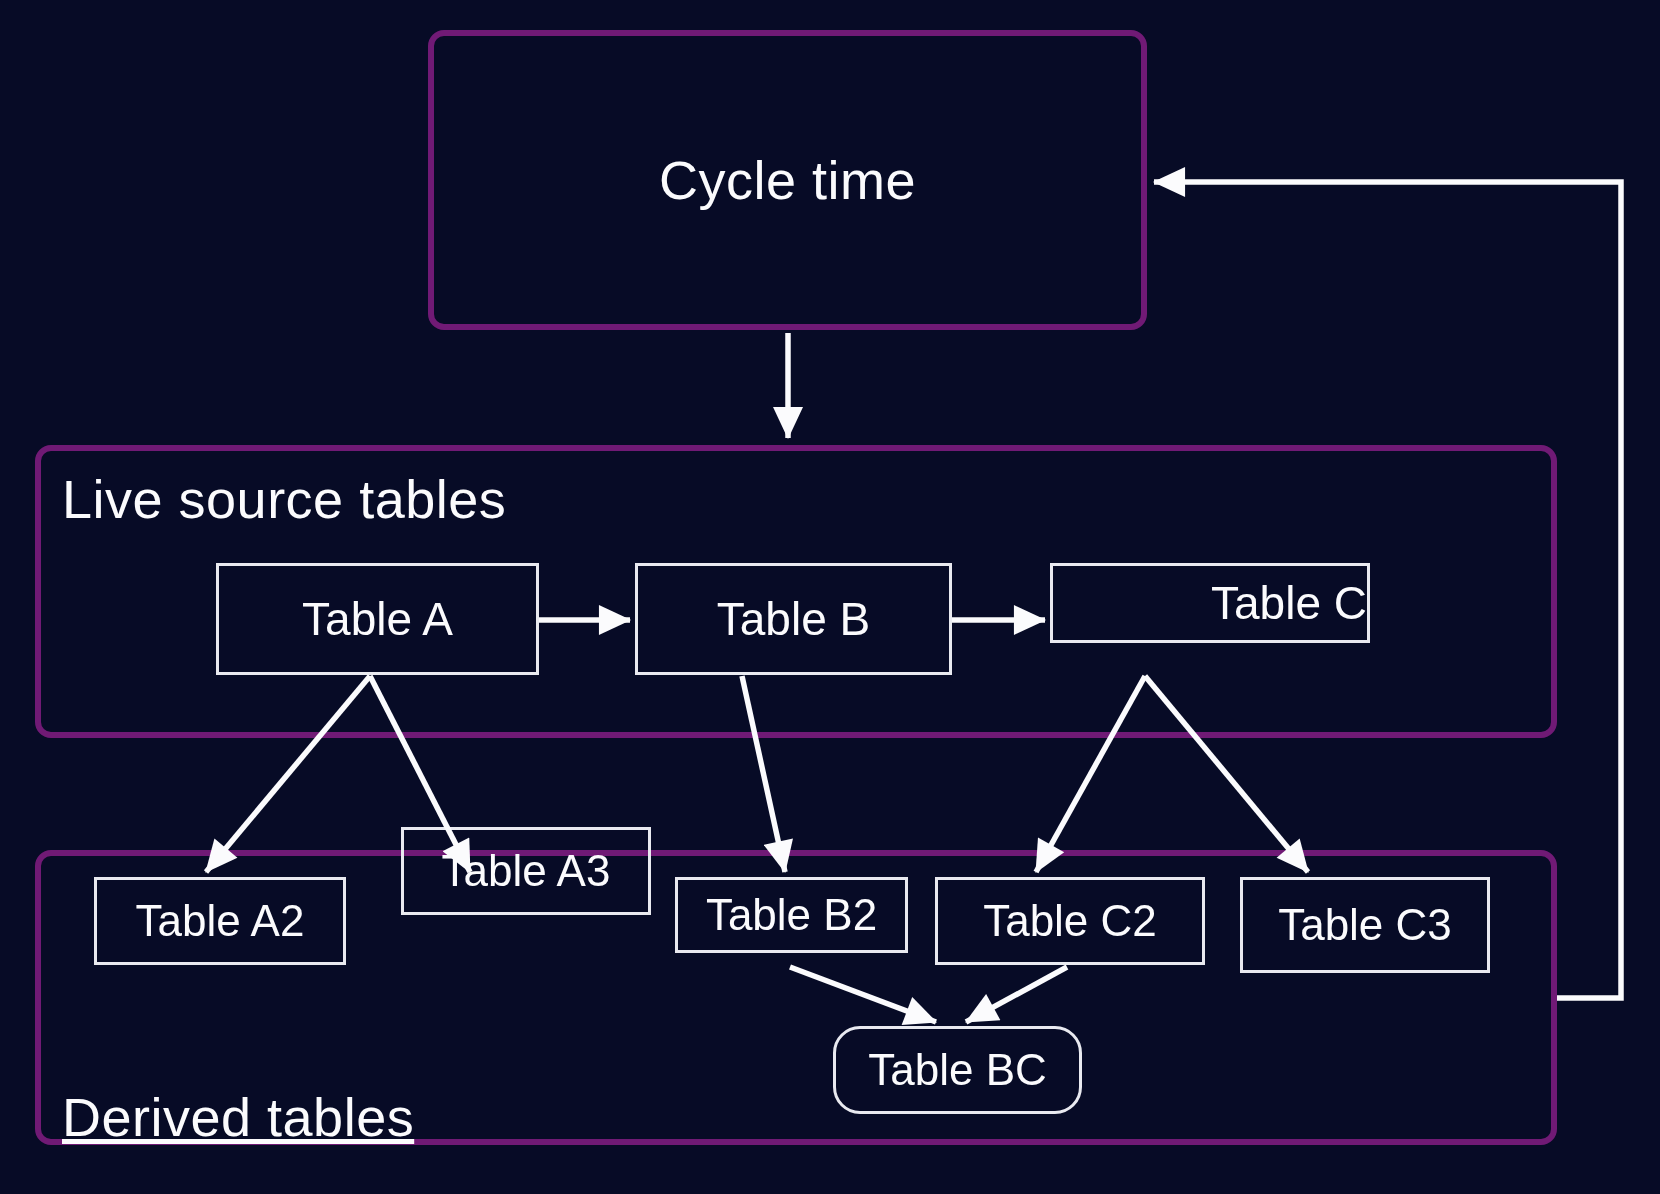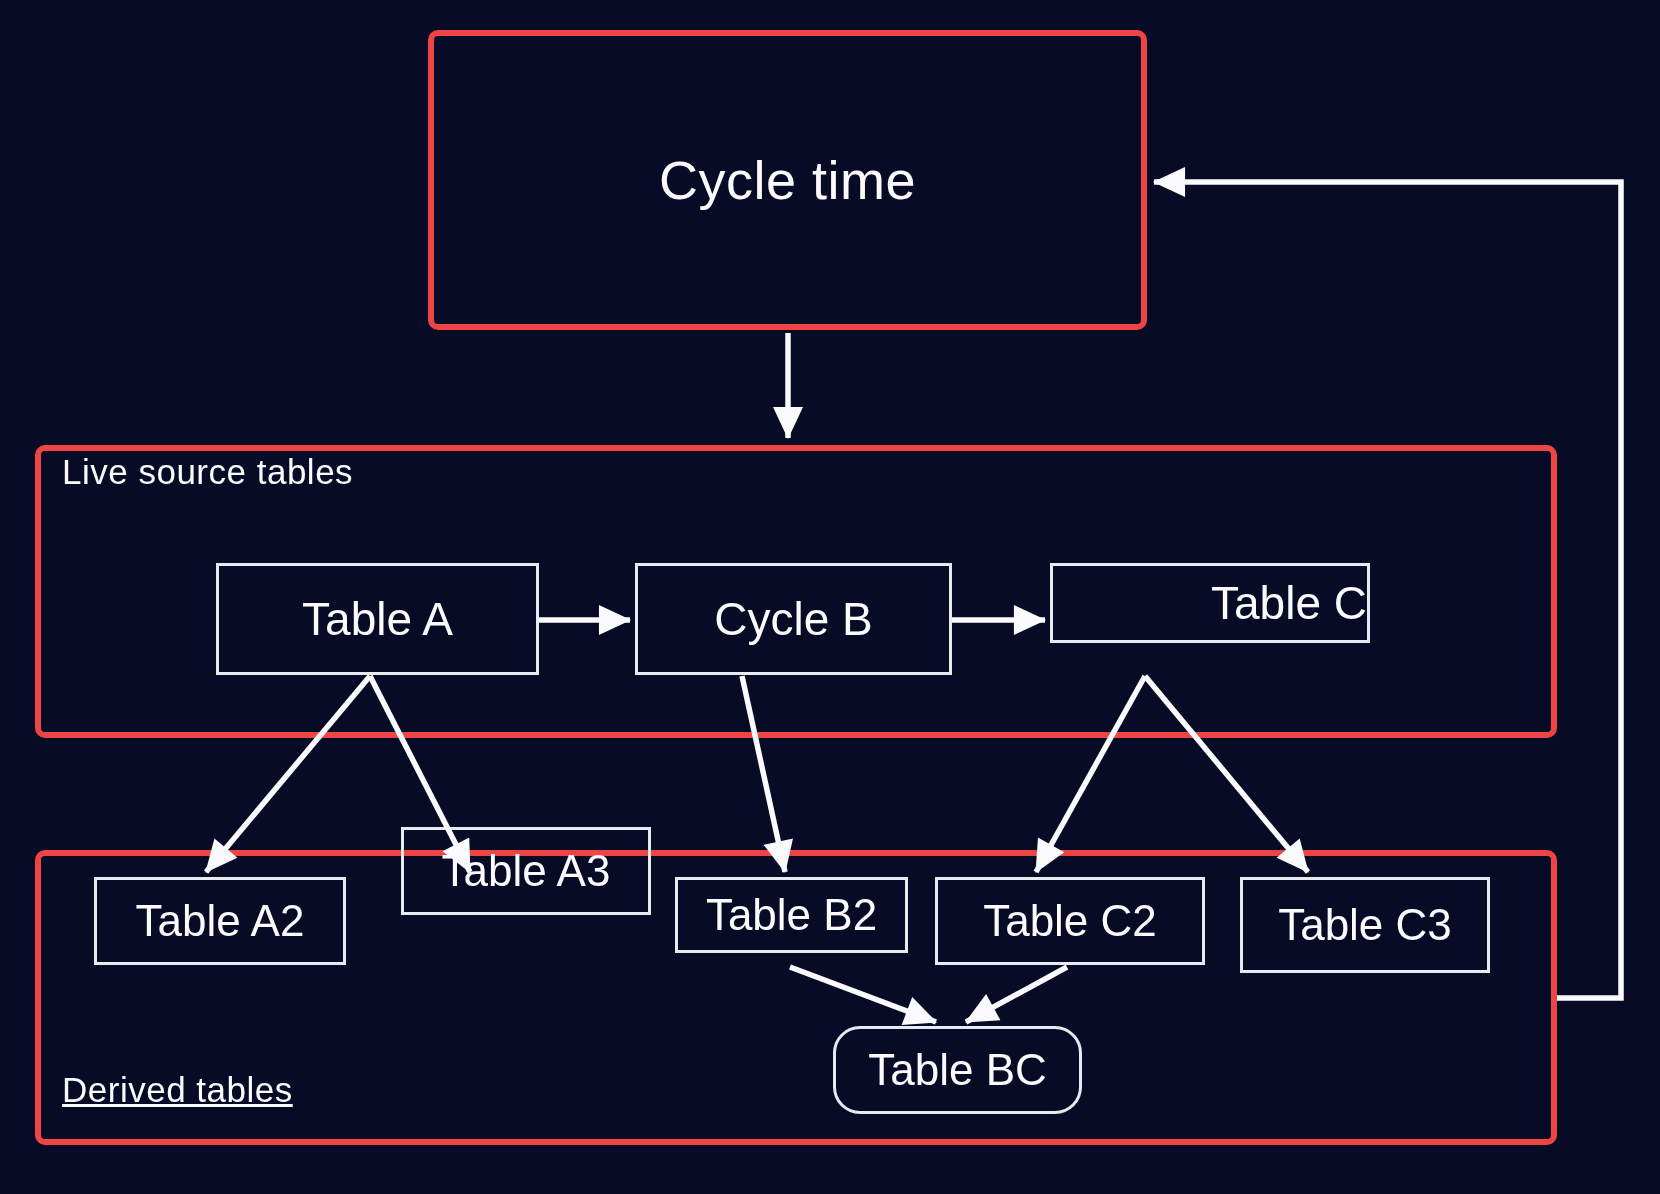--- a/index.html
+++ b/index.html
@@ -8,22 +8,22 @@
     width: 1660px;
     height: 1194px;
     background: #070b26;
     font-family: "Liberation Sans", sans-serif;
     color: #fbfbfd;
     overflow: hidden;
   }
   
   .rbox {
     position: absolute;
-    border: 6px solid #ef4444;
-    border-radius: 10px;
+    border: 6px solid #701a75;
+    border-radius: 16px;
     box-sizing: border-box;
     background: transparent;
   }
   
   .tbox {
     position: absolute;
     border: 3px solid #e9eaf0;
     box-sizing: border-box;
     display: flex;
     align-items: center;
@@ -34,23 +34,24 @@
     position: absolute;
     inset: 0;
     display: flex;
     align-items: center;
     justify-content: center;
     font-size: 54px;
     letter-spacing: 0.5px;
   }
   .group-label {
     position: absolute;
-    font-size: 35px;
+    font-size: 54px;
     white-space: nowrap;
     letter-spacing: 0.5px;
+    margin-top: 16px;
   }
   .row-label   { font-size: 46px; }
   .small-label { font-size: 44px; }
   .arrows {
     position: absolute;
     left: 0; top: 0;
     width: 1660px;
     height: 1194px;
     pointer-events: none;
   }
@@ -64,21 +65,21 @@
     <div class="cycle-label">Cycle time</div>
   </div>
 
   <div class="rbox" style="left:35px; top:445px; width:1522px; height:293px;"></div>
   <div class="group-label" style="left:62px; top:452px;">Live source tables</div>
 
   <div class="tbox" style="left:216px; top:563px; width:323px; height:112px;">
     <span class="row-label">Table A</span>
   </div>
   <div class="tbox" style="left:635px; top:563px; width:317px; height:112px;">
-    <span class="row-label">Cycle B</span>
+    <span class="row-label">Table B</span>
   </div>
   <div class="tbox" style="left:1050px; top:563px; width:320px; height:80px;justify-content:flex-end;">
     <span class="row-label">Table C</span>
   </div>
 
   <div class="rbox" style="left:35px; top:850px; width:1522px; height:295px;"></div>
   <div class="group-label" style="left:62px; top:1070px;text-decoration:underline;">Derived tables</div>
 
   <div class="tbox" style="left:94px; top:877px; width:252px; height:88px;">
     <span class="small-label">Table A2</span>

